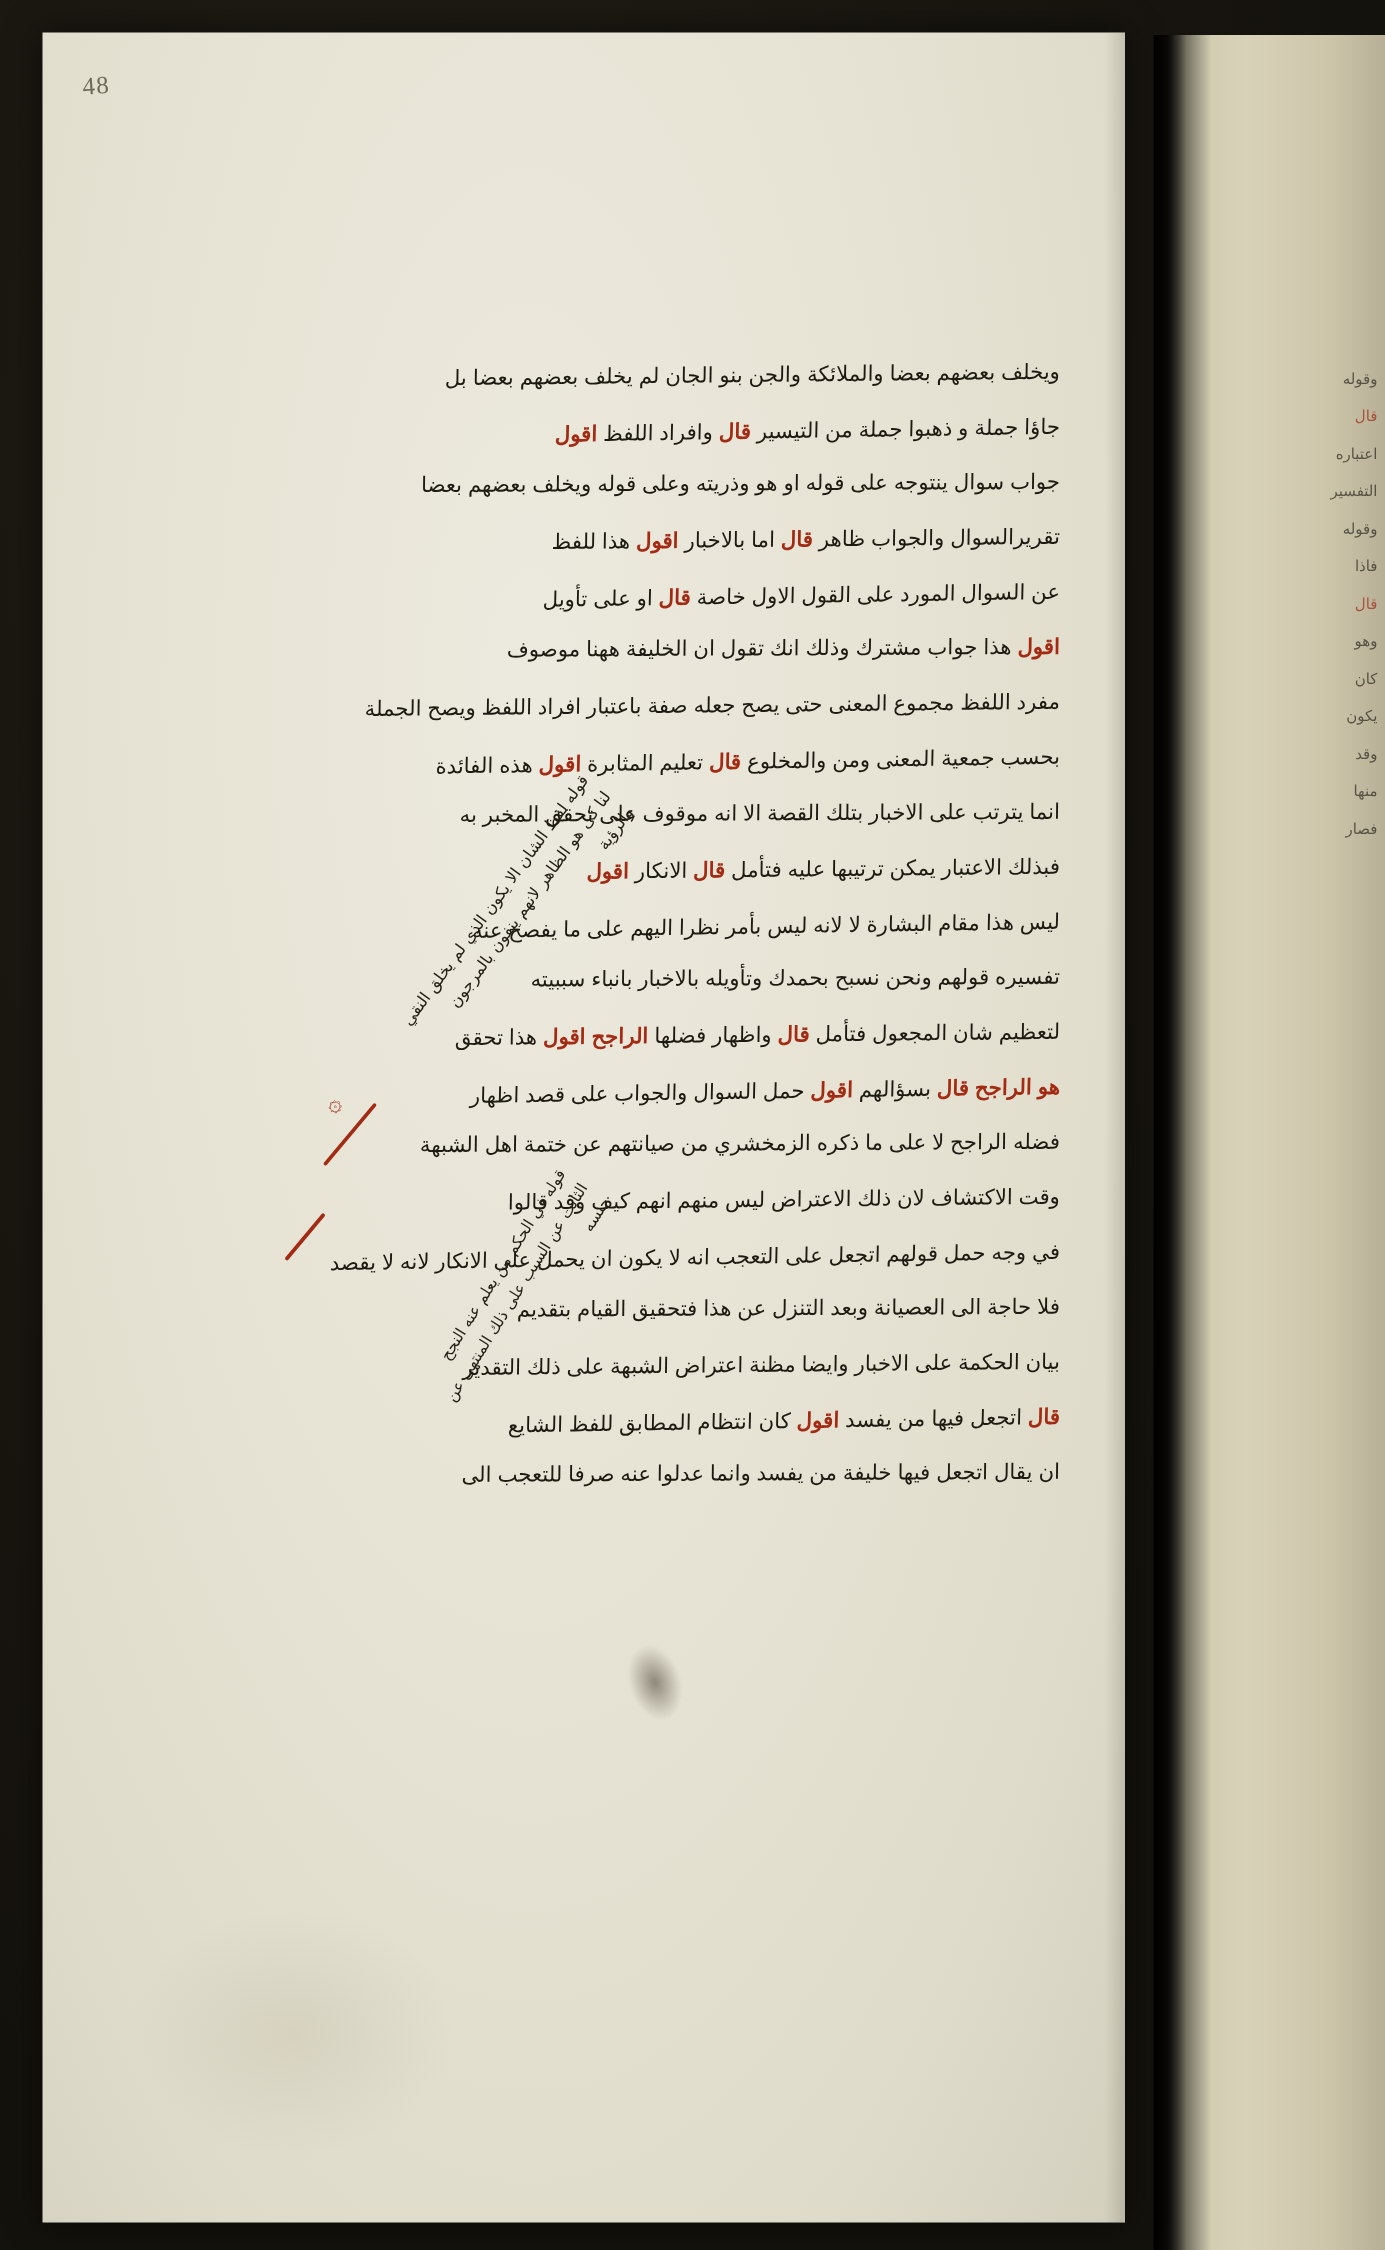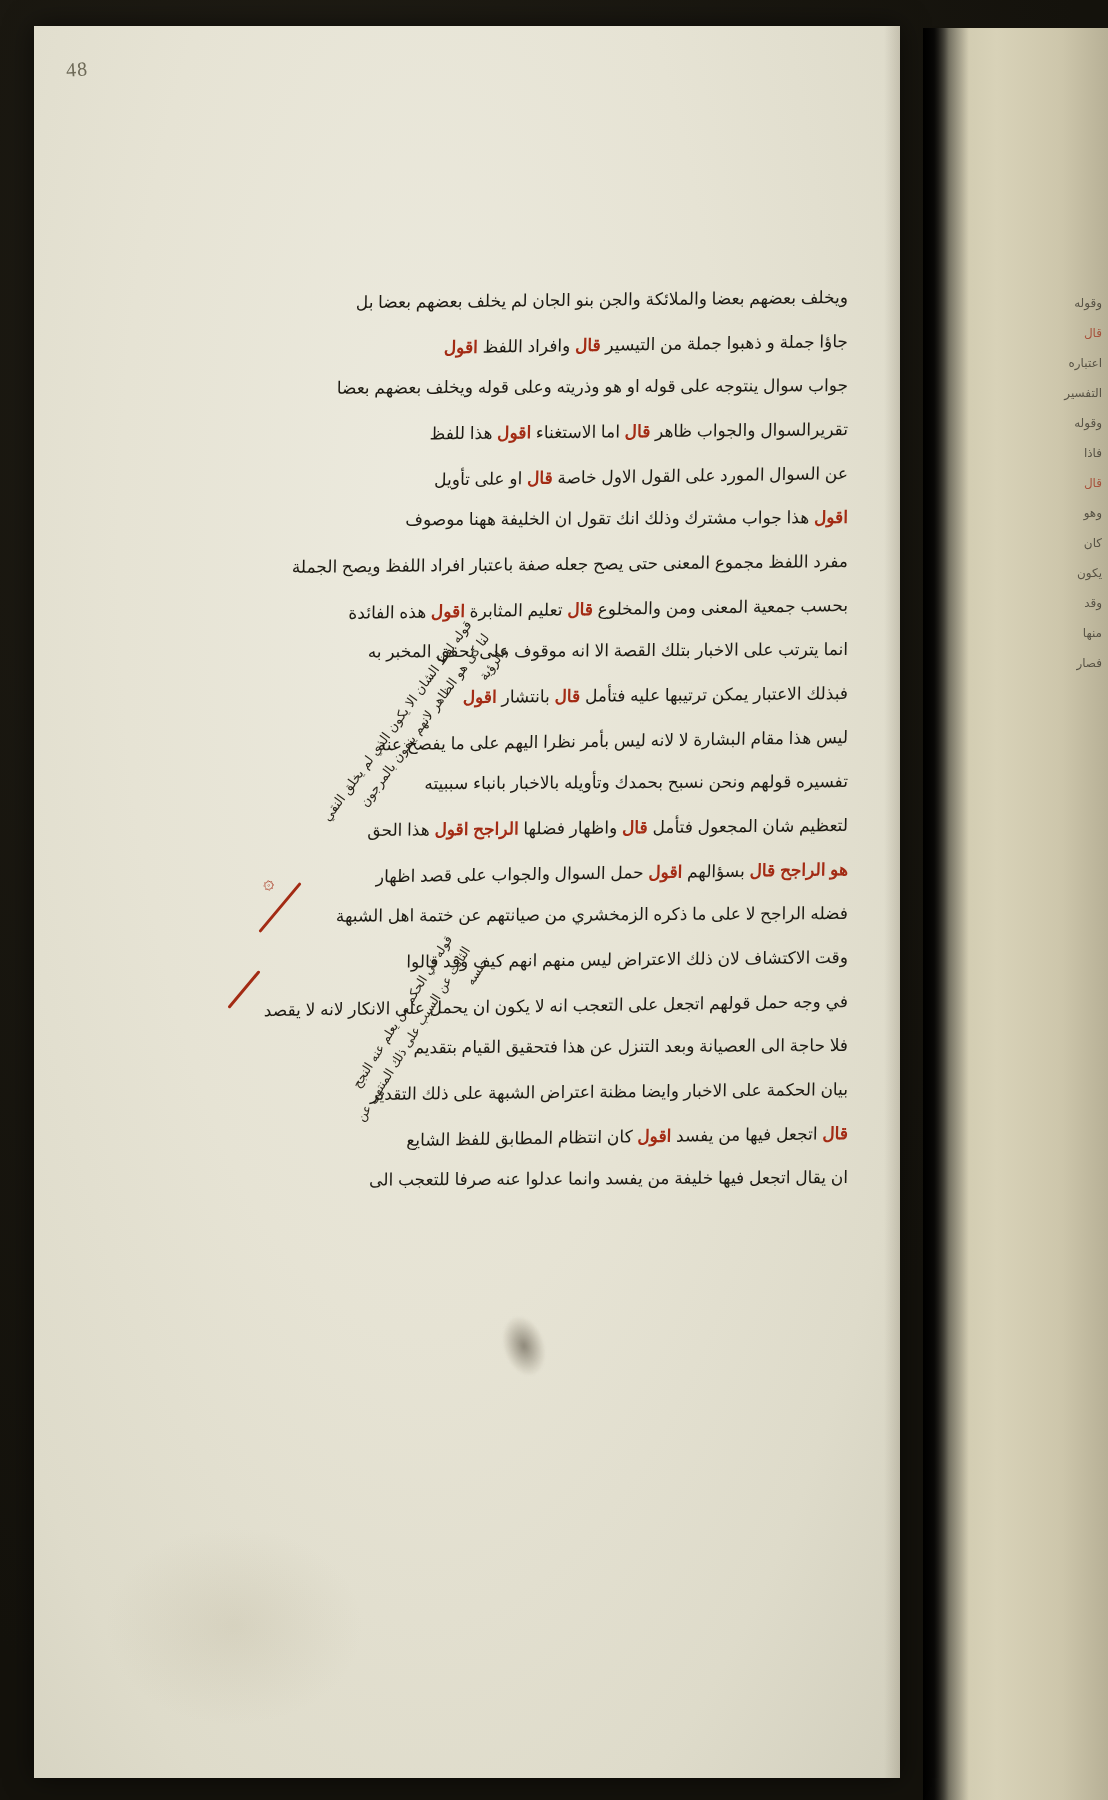--- a/index.html
+++ b/index.html
@@ -227,30 +227,30 @@
     <div class="stain-a"></div>
     <div class="stain-b"></div>
     <div class="fore-edge"></div>
 
     <div class="folio-number">48</div>
 
     <div class="text-block" id="text-block">
         <div class="line sk1"><span class="main">ويخلف بعضهم بعضا والملائكة والجن بنو الجان لم يخلف بعضهم بعضا بل</span></div>
         <div class="line sk2"><span class="main">جاؤا جملة و ذهبوا جملة من التيسير </span><span class="rubric">قال</span><span class="main"> وافراد اللفظ </span><span class="rubric">اقول</span></div>
         <div class="line sk3"><span class="main">جواب سوال ينتوجه على قوله او هو وذريته وعلى قوله ويخلف بعضهم بعضا</span></div>
-        <div class="line sk1"><span class="main">تقريرالسوال والجواب ظاهر </span><span class="rubric">قال</span><span class="main"> اما الاستغناء </span><span class="rubric">اقول</span><span class="main"> هذا للفظ</span></div>
+        <div class="line sk1"><span class="main">تقريرالسوال والجواب ظاهر </span><span class="rubric">قال</span><span class="main"> اما بالاخبار </span><span class="rubric">اقول</span><span class="main"> هذا للفظ</span></div>
         <div class="line sk2"><span class="main">عن السوال المورد على القول الاول خاصة </span><span class="rubric">قال</span><span class="main"> او على تأويل</span></div>
         <div class="line sk3"><span class="rubric">اقول</span><span class="main"> هذا جواب مشترك وذلك انك تقول ان الخليفة ههنا موصوف</span></div>
         <div class="line sk1"><span class="main">مفرد اللفظ مجموع المعنى حتى يصح جعله صفة باعتبار افراد اللفظ ويصح الجملة</span></div>
         <div class="line sk2"><span class="main">بحسب جمعية المعنى ومن والمخلوع </span><span class="rubric">قال</span><span class="main"> تعليم المثابرة </span><span class="rubric">اقول</span><span class="main"> هذه الفائدة</span></div>
         <div class="line sk3"><span class="main">انما يترتب على الاخبار بتلك القصة الا انه موقوف على تحقق المخبر به</span></div>
-        <div class="line sk1"><span class="main">فبذلك الاعتبار يمكن ترتيبها عليه فتأمل </span><span class="rubric">قال</span><span class="main"> بانتشار </span><span class="rubric">اقول</span></div>
+        <div class="line sk1"><span class="main">فبذلك الاعتبار يمكن ترتيبها عليه فتأمل </span><span class="rubric">قال</span><span class="main"> الانكار </span><span class="rubric">اقول</span></div>
         <div class="line sk2"><span class="main">ليس هذا مقام البشارة لا لانه ليس بأمر نظرا اليهم على ما يفصح عنه</span></div>
         <div class="line sk3"><span class="main">تفسيره قولهم ونحن نسبح بحمدك وتأويله بالاخبار بانباء سببيته</span></div>
-        <div class="line sk1"><span class="main">لتعظيم شان المجعول فتأمل </span><span class="rubric">قال</span><span class="main"> واظهار فضلها </span><span class="rubric">الراجح</span><span class="main"> </span><span class="rubric">اقول</span><span class="main"> هذا الحق</span></div>
+        <div class="line sk1"><span class="main">لتعظيم شان المجعول فتأمل </span><span class="rubric">قال</span><span class="main"> واظهار فضلها </span><span class="rubric">الراجح</span><span class="main"> </span><span class="rubric">اقول</span><span class="main"> هذا تحقق</span></div>
         <div class="line sk2"><span class="rubric">هو الراجح </span><span class="rubric">قال</span><span class="main"> بسؤالهم </span><span class="rubric">اقول</span><span class="main"> حمل السوال والجواب على قصد اظهار</span></div>
         <div class="line sk3"><span class="main">فضله الراجح لا على ما ذكره الزمخشري من صيانتهم عن ختمة اهل الشبهة</span></div>
         <div class="line sk1"><span class="main">وقت الاكتشاف لان ذلك الاعتراض ليس منهم انهم كيف وقد قالوا</span></div>
         <div class="line sk2"><span class="main">في وجه حمل قولهم اتجعل على التعجب انه لا يكون ان يحمل على الانكار لانه لا يقصد</span></div>
         <div class="line sk3"><span class="main">فلا حاجة الى العصيانة وبعد التنزل عن هذا فتحقيق القيام بتقديم</span></div>
         <div class="line sk1"><span class="main">بيان الحكمة على الاخبار وايضا مظنة اعتراض الشبهة على ذلك التقدير</span></div>
         <div class="line sk2"><span class="rubric">قال</span><span class="main"> اتجعل فيها من يفسد </span><span class="rubric">اقول</span><span class="main"> كان انتظام المطابق للفظ الشايع</span></div>
         <div class="line sk3"><span class="main">ان يقال اتجعل فيها خليفة من يفسد وانما عدلوا عنه صرفا للتعجب الى</span></div>
       </div>
 

